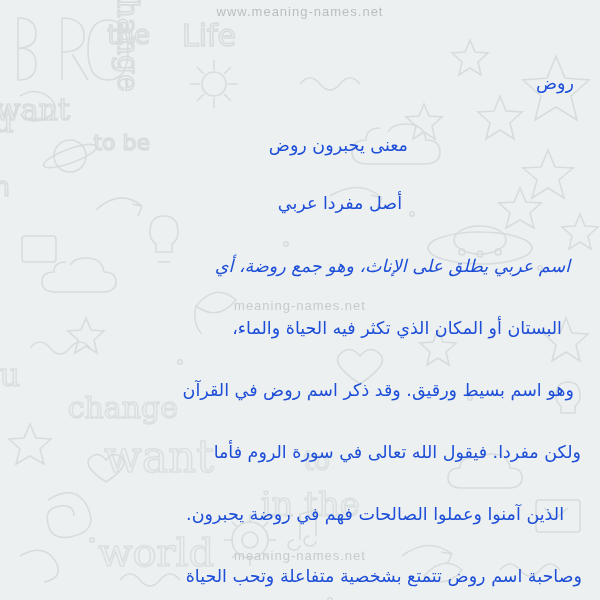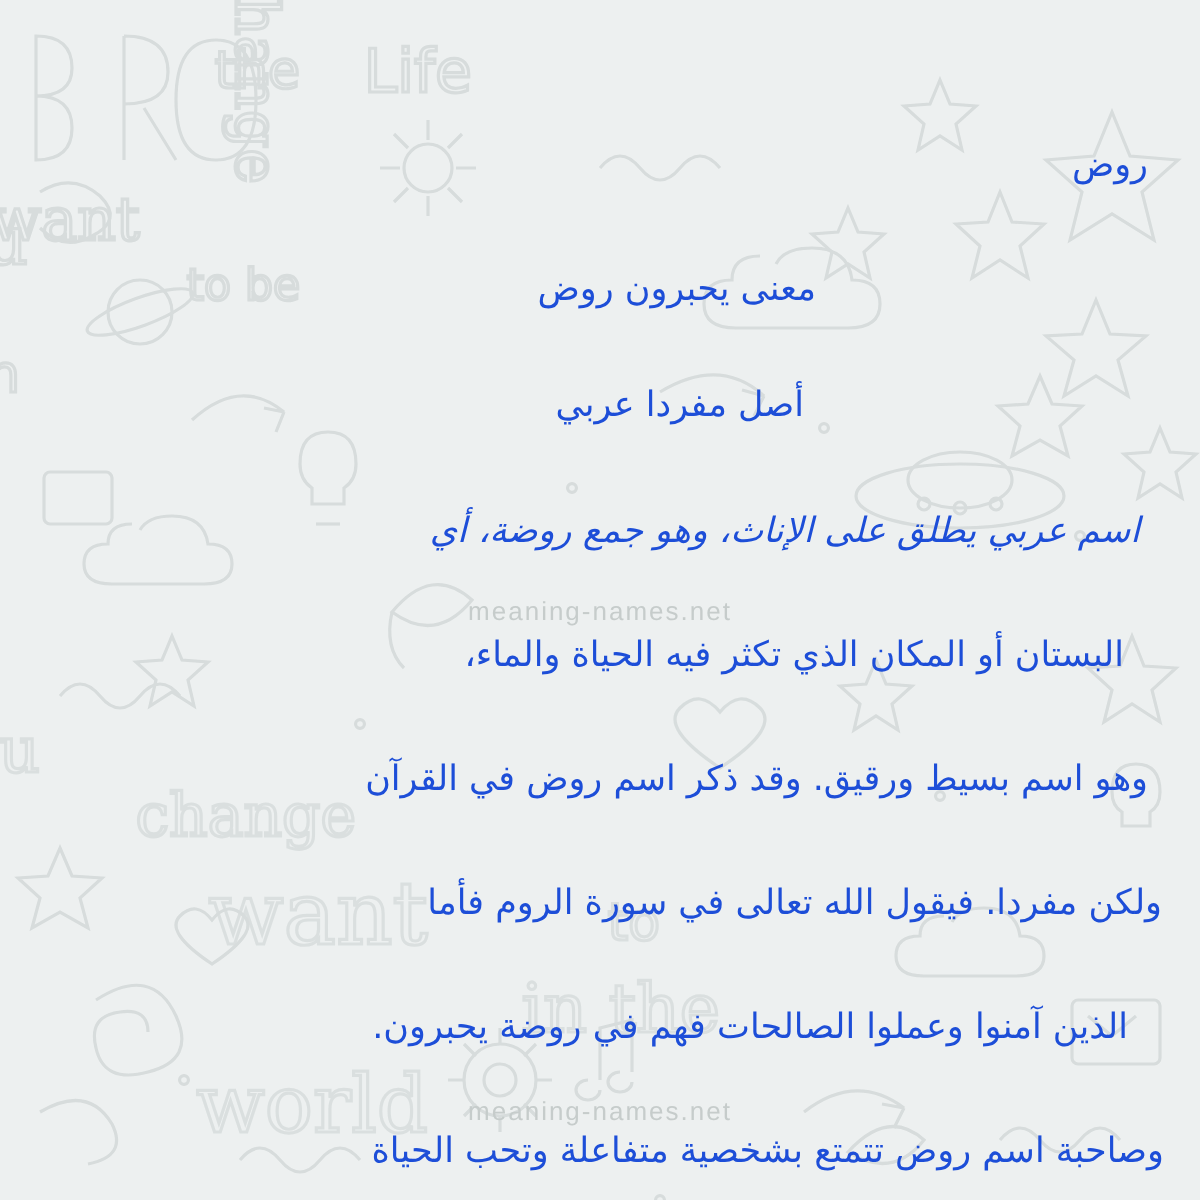--- a/index.html
+++ b/index.html
@@ -214,20 +214,21 @@
       <circle cx="412" cy="214" r="2.2"></circle>
       <circle cx="540" cy="268" r="2.2"></circle>
       <circle cx="180" cy="362" r="2.2"></circle>
       <circle cx="286" cy="244" r="2.2"></circle>
       <circle cx="470" cy="398" r="2.2"></circle>
       <circle cx="92" cy="540" r="2.2"></circle>
       <circle cx="330" cy="600" r="2.2"></circle>
     </g>
   </svg>
 
+  <div class="watermark">www.meaning-names.net</div>
   <div class="watermark-mid">meaning-names.net</div>
   <div class="watermark-bot">meaning-names.net</div>
 
 
   <div class="body-text">
     <div class="line l0">روض</div>
     <div class="line l1">معنى يحبرون روض</div>
     <div class="line l2">أصل مفردا عربي</div>
     <div class="line l3">اسم عربي يطلق على الإناث، وهو جمع روضة، أي</div>
     <div class="line l4">البستان أو المكان الذي تكثر فيه الحياة والماء،</div>

